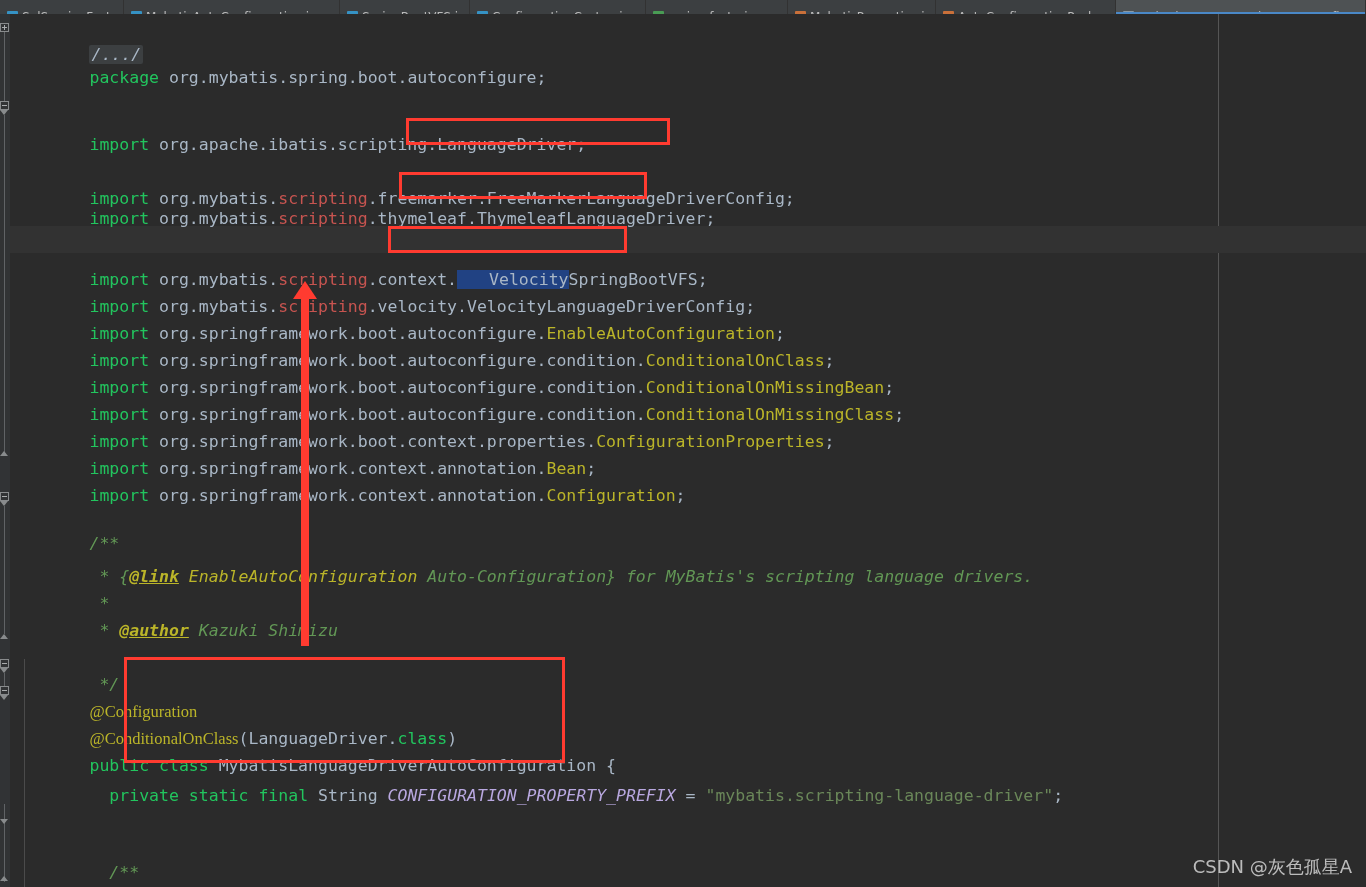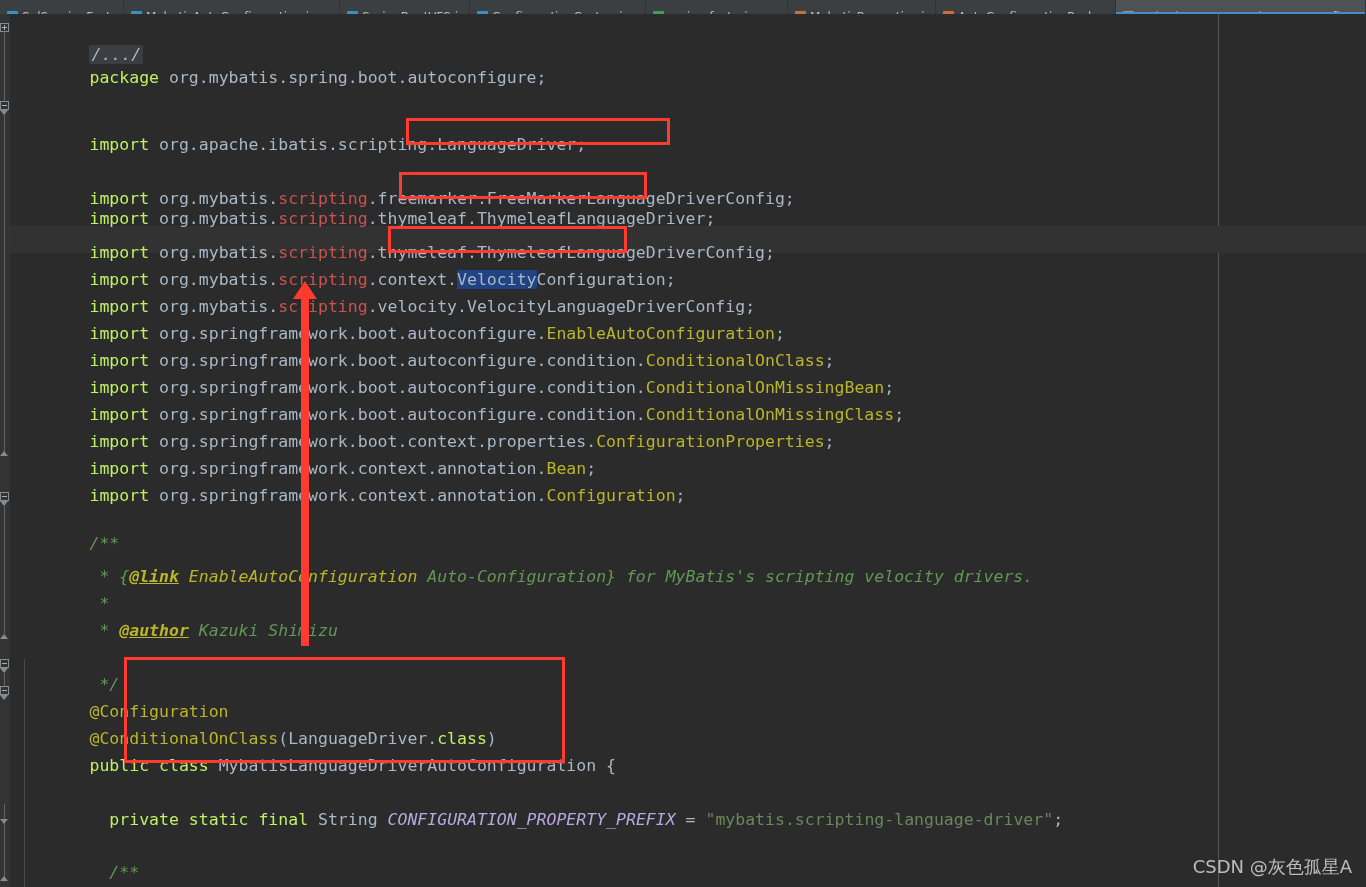--- a/index.html
+++ b/index.html
@@ -175,41 +175,42 @@
   }
 
   
   .indent-guide {
     position: absolute;
     width: 1px;
     background: #4b4b4b;
   }
 
   
-  .kw      { color: #bef264; }            
+  .kw      { color: #22c55e; }            
   .plain   { color: #a9b7c6; }
   .type    { color: #a9b7c6; }
-  .anno    { color: #bbb529; }            
+  .anno    { color: #bbb529; font-family: Liberation Serif, serif; }            
   .statics { color: #b9a8e0; font-style: italic; }  
   .strlit  { color: #6a8759; }            
   .cmt     { color: #629755; font-style: italic; }  
   .cmt-tag { color: #bbb529; font-style: italic; font-weight: bold; text-decoration: underline; }
   .cmt-lnk { color: #bbb529; font-style: italic; }
   .err     { color: #c75450; }            
   .yel     { color: #bbb529; }            
   .fold-collapsed {
     background: #3c3f41;
     color: #a9b7c6;
     font-style: italic;
     border-radius: 2px;
     padding: 0 2px;
   }
   .sel {
     background: #214283;
     color: #a9b7c6;
+    padding-left: 32px;
   }
 
   
   .redbox {
     position: absolute;
     border: 3px solid #ff3b30;
     box-sizing: border-box;
     pointer-events: none;
     background: transparent;
   }
@@ -324,26 +325,23 @@
 
 
       <div class="line" style="top:144px;">
         <span class="kw">import</span><span class="plain"> org.mybatis.</span><span class="err">scripting</span><span class="plain">.freemarker.FreeMarkerLanguageDriverConfig;</span>
       </div>
 
       <div class="line" style="top:164px;">
         <span class="kw">import</span><span class="plain"> org.mybatis.</span><span class="err">scripting</span><span class="plain">.thymeleaf.ThymeleafLanguageDriver;</span>
       </div>
 
-      <div class="line" style="top:198px;">
-        <span class="kw">import</span><span class="plain"> org.mybatis.</span><span class="err">scripting</span><span class="plain">.thymeleaf.ThymeleafLanguageDriverConfig;</span>
-      </div>
 
       <div class="line" style="top:225px;">
-        <span class="kw">import</span><span class="plain"> org.mybatis.</span><span class="err">scripting</span><span class="plain">.context.</span><span class="sel">Velocity</span><span class="plain">Configuration;</span>
+        <span class="kw">import</span><span class="plain"> org.mybatis.</span><span class="err">scripting</span><span class="plain">.context.</span><span class="sel">Velocity</span><span class="plain">SpringBootVFS;</span>
       </div>
 
       <div class="line" style="top:252px;">
         <span class="kw">import</span><span class="plain"> org.mybatis.</span><span class="err">scripting</span><span class="plain">.velocity.VelocityLanguageDriverConfig;</span>
       </div>
 
       <div class="line" style="top:279px;">
         <span class="kw">import</span><span class="plain"> org.springframework.boot.autoconfigure.</span><span class="yel">EnableAutoConfiguration</span><span class="plain">;</span>
       </div>
 
@@ -369,21 +367,21 @@
 
       <div class="line" style="top:441px;">
         <span class="kw">import</span><span class="plain"> org.springframework.context.annotation.</span><span class="yel">Configuration</span><span class="plain">;</span>
       </div>
 
       <div class="line cmt" style="top:489px;">
         <span>/**</span>
       </div>
 
       <div class="line" style="top:522px;">
-        <span class="cmt"> * {</span><span class="cmt-tag">@link</span><span class="cmt"> </span><span class="cmt-lnk">EnableAutoConfiguration</span><span class="cmt"> Auto-Configuration} for MyBatis's scripting velocity drivers.</span>
+        <span class="cmt"> * {</span><span class="cmt-tag">@link</span><span class="cmt"> </span><span class="cmt-lnk">EnableAutoConfiguration</span><span class="cmt"> Auto-Configuration} for MyBatis's scripting language drivers.</span>
       </div>
 
       <div class="line cmt" style="top:549px;">
         <span> *</span>
       </div>
 
       <div class="line" style="top:576px;">
         <span class="cmt"> * </span><span class="cmt-tag">@author</span><span class="cmt"> Kazuki Shimizu</span>
       </div>
 
@@ -397,21 +395,21 @@
       </div>
 
       <div class="line" style="top:684px;">
         <span class="anno">@ConditionalOnClass</span><span class="plain">(</span><span class="plain">LanguageDriver.</span><span class="kw">class</span><span class="plain">)</span>
       </div>
 
       <div class="line" style="top:711px;">
         <span class="kw">public</span><span class="plain"> </span><span class="kw">class</span><span class="plain"> MybatisLanguageDriverAutoConfiguration {</span>
       </div>
 
-      <div class="line" style="top:765px;text-align:center;">
+      <div class="line" style="top:741px;text-align:center;">
         <span class="plain">  </span><span class="kw">private</span><span class="plain"> </span><span class="kw">static</span><span class="plain"> </span><span class="kw">final</span><span class="plain"> </span><span class="type">String</span><span class="plain"> </span><span class="statics">CONFIGURATION_PROPERTY_PREFIX</span><span class="plain"> = </span><span class="strlit">"mybatis.scripting-language-driver"</span><span class="plain">;</span>
       </div>
 
       <div class="line cmt" style="top:818px;">
         <span>  /**</span>
       </div>
       <div class="line cmt" style="top:845px;">
         
       </div>
       <div class="line cmt" style="top:872px;">

